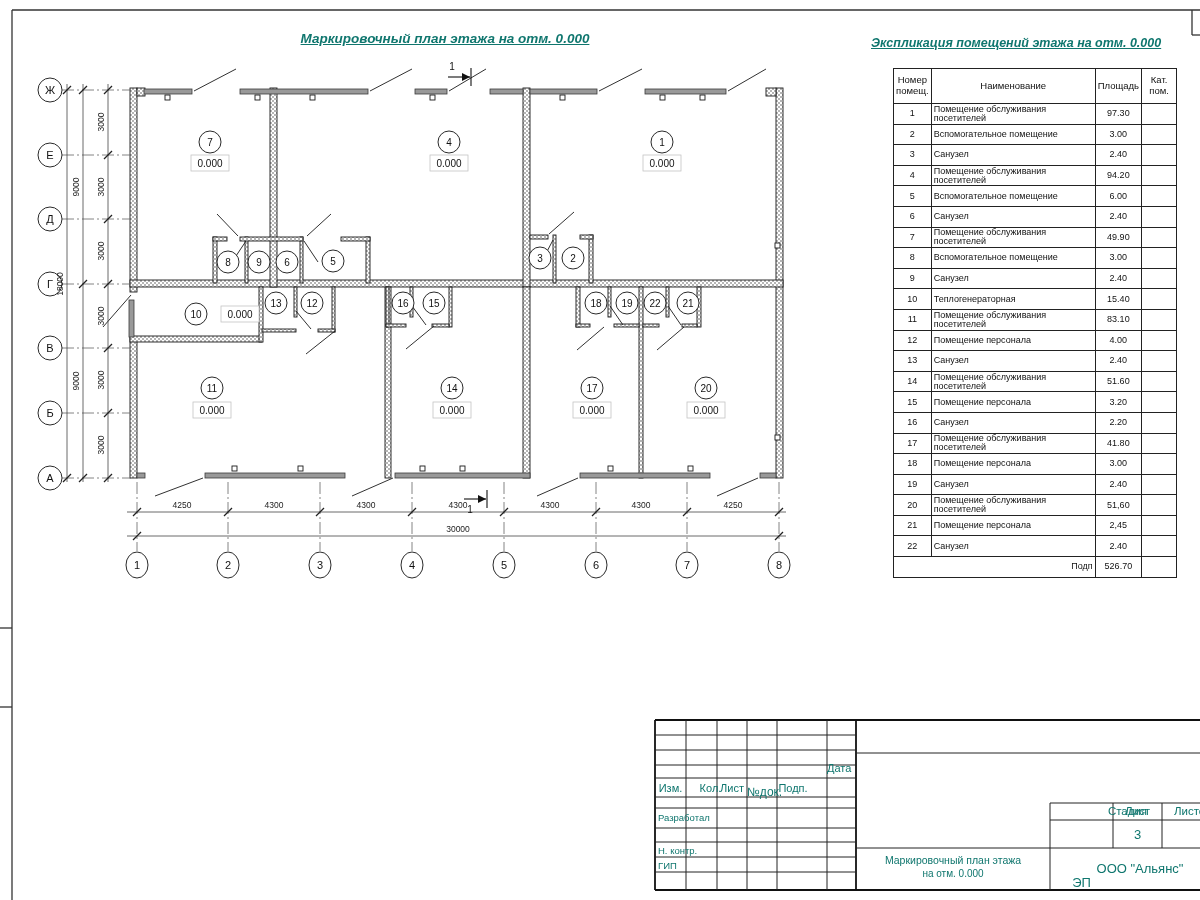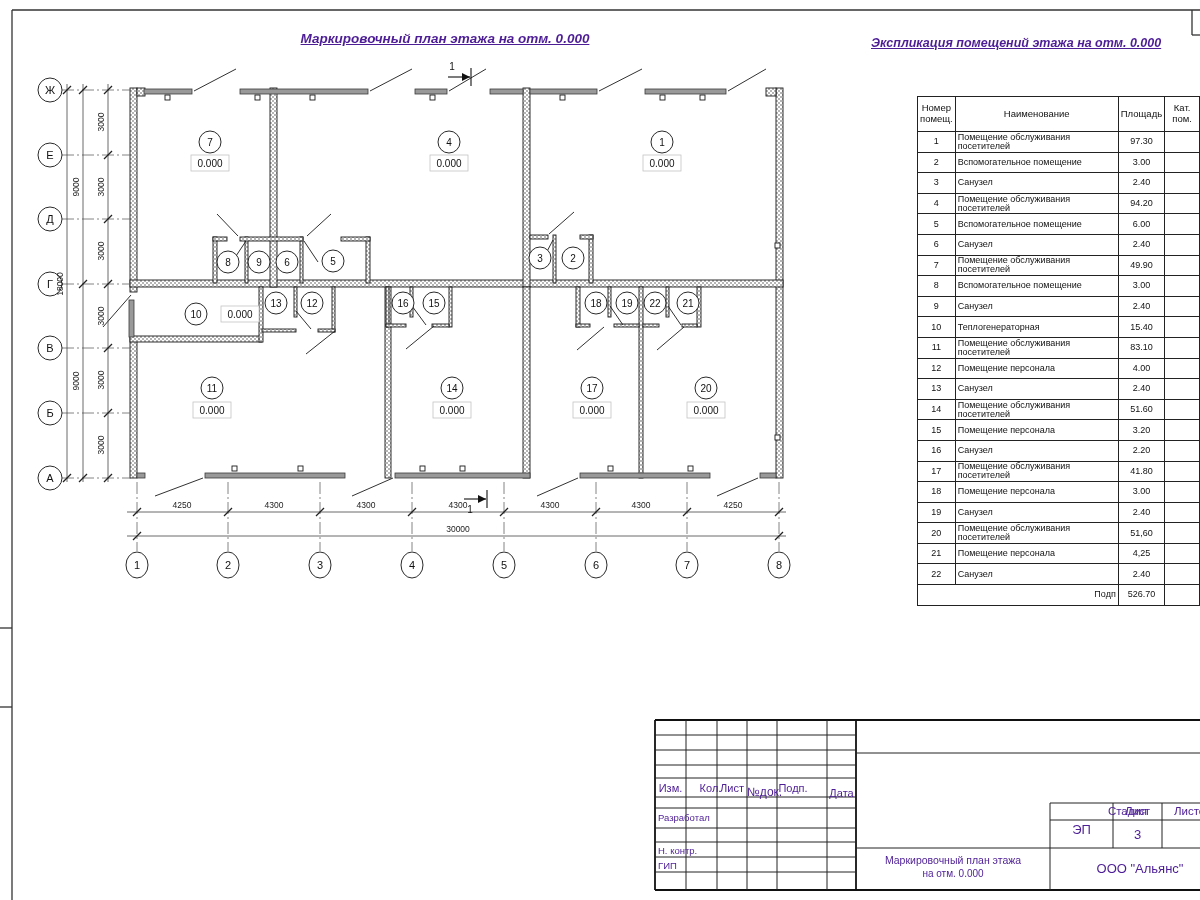--- a/index.html
+++ b/index.html
@@ -1,19 +1,19 @@
 <!DOCTYPE html>
 <html><head>
 <meta charset="utf-8">
 <style>
   html,body{margin:0;padding:0;background:#fff;}
   .sheet{position:relative;width:1200px;height:900px;overflow:hidden;background:#fff;
          font-family:"Liberation Sans",sans-serif;color:#1a1a1a;}
   svg{position:absolute;left:0;top:0;}
-  .t{position:absolute;white-space:nowrap;color:#4c1d95;}
+  .t{position:absolute;white-space:nowrap;color:#0f766e;}
   .ttl{font-weight:bold;font-style:italic;text-decoration:underline;text-align:center;}
   
   .wall{fill:url(#stipple);stroke:#1a1a1a;stroke-width:0.9;}
   .glz{fill:#999;stroke:#3a3a3a;stroke-width:0.8;}
   .mul{fill:#fff;stroke:#1a1a1a;stroke-width:0.9;}
   .door{stroke:#1a1a1a;stroke-width:0.9;fill:none;}
   .axis{stroke:#666;stroke-width:0.8;stroke-dasharray:12 3 2 3;fill:none;}
   .bub{fill:#fff;stroke:#2a2a2a;stroke-width:1;}
   .axt{font:11px "Liberation Sans",sans-serif;text-anchor:middle;fill:#111;}
   .dim{stroke:#444;stroke-width:0.8;}
@@ -21,22 +21,22 @@
   .dmt{font:8.5px "Liberation Sans",sans-serif;text-anchor:middle;fill:#222;}
   .rmt{font:10px "Liberation Sans",sans-serif;text-anchor:middle;fill:#111;}
   .elev{fill:#fff;stroke:#c4c4c4;stroke-width:0.8;}
   .elt{font:10px "Liberation Sans",sans-serif;text-anchor:middle;fill:#111;}
   .sec{stroke:#111;stroke-width:1.1;}
   .secf{fill:#111;}
   .tb{stroke:#222;stroke-width:1;}
   .tbx{stroke:#111;stroke-width:1.8;}
   .frame{stroke:#333;stroke-width:1.3;}
   
-  table.sched{position:absolute;left:917px;top:68px;border-collapse:collapse;table-layout:fixed;
-              border:1.5px solid #222;margin-top:28px;}
+  table.sched{position:absolute;left:893px;top:68px;border-collapse:collapse;table-layout:fixed;
+              border:1.5px solid #222;}
   table.sched th,table.sched td{border:1px solid #222;font:9px "Liberation Sans",sans-serif;
               color:#111;padding:0 2px;overflow:hidden;}
   table.sched th{font-size:9.5px;font-weight:normal;text-align:center;white-space:pre-line;height:34px;line-height:1.15;}
   table.sched td{height:19.6px;line-height:1;}
   td.c{text-align:center;} td.r{text-align:right;padding-right:4px;}
   
   .tbt{position:absolute;text-align:center;overflow:visible;}
 </style>
 </head>
 <body>
@@ -476,21 +476,21 @@
         </tr>
         <tr>
           <td class="c">20</td>
           <td>Помещение обслуживания посетителей</td>
           <td class="c">51,60</td>
           <td></td>
         </tr>
         <tr>
           <td class="c">21</td>
           <td>Помещение персонала</td>
-          <td class="c">4,25</td>
+          <td class="c">2,45</td>
           <td></td>
         </tr>
         <tr>
           <td class="c">22</td>
           <td>Санузел</td>
           <td class="c">2.40</td>
           <td></td>
         </tr>
       </tbody>
     <tbody>
@@ -500,26 +500,26 @@
         <td></td>
       </tr>
     </tbody>
   </table>
 
   <div class="t tbt" style="left:655px;top:782px;width:31px;font-size:11px;">Изм.</div>
   <div class="t tbt" style="left:686px;top:782px;width:49px;font-size:11px;">Кол.</div>
   <div class="t tbt" style="left:717px;top:782px;width:30px;font-size:11px;">Лист</div>
   <div class="t tbt" style="left:747px;top:785px;width:30px;font-size:12px;">№док.</div>
   <div class="t tbt" style="left:777px;top:782px;width:32px;font-size:11px;">Подп.</div>
-  <div class="t tbt" style="left:827px;top:787px;width:29px;font-size:11px;">Дата</div>
+  <div class="t tbt" style="left:827px;top:762px;width:18px;font-size:11px;">Дата</div>
   <div class="t" style="left:658px;top:812px;font-size:9.5px;">Разработал</div>
   <div class="t" style="left:658px;top:845px;font-size:9.5px;">Н. контр.</div>
   <div class="t" style="left:658px;top:860px;font-size:9.5px;">ГИП</div>
   <div class="t tbt" style="left:1096px;top:805px;width:63px;font-size:11.5px;">Стадия</div>
   <div class="t tbt" style="left:1113px;top:805px;width:49px;font-size:11.5px;">Лист</div>
   <div class="t tbt" style="left:1162px;top:805px;width:75px;font-size:11.5px;text-align:left;padding-left:12px;">Листов</div>
-  <div class="t tbt" style="left:1050px;top:822px;width:63px;font-size:13px;">ЭП</div>
+  <div class="t tbt" style="left:1050px;top:875px;width:63px;font-size:13px;">ЭП</div>
   <div class="t tbt" style="left:1113px;top:827px;width:49px;font-size:13px;">3</div>
   <div class="t tbt" style="left:856px;top:854px;width:194px;font-size:10.5px;">Маркировочный план этажа</div>
   <div class="t tbt" style="left:856px;top:868px;width:194px;font-size:10px;">на отм. 0.000</div>
   <div class="t tbt" style="left:1050px;top:861px;width:180px;font-size:13px;">ООО "Альянс"</div>
 
 </div>
 
 </body></html>

